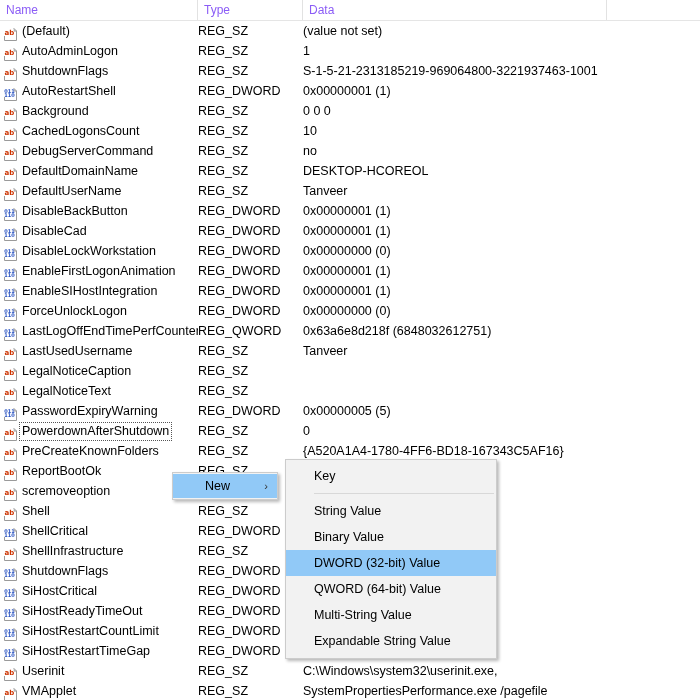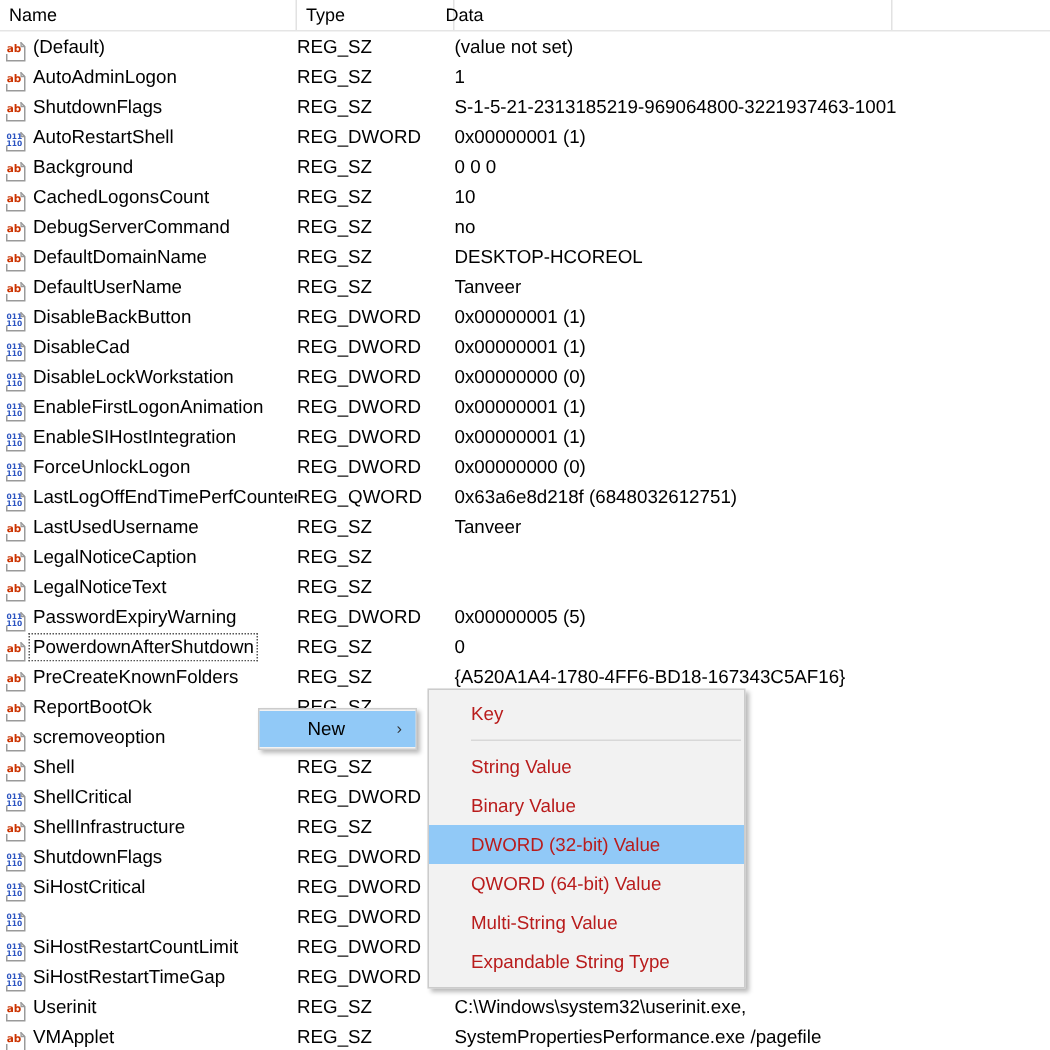--- a/index.html
+++ b/index.html
@@ -34,30 +34,30 @@
     background: #ffffff;
     border-bottom: 1px solid #e5e5e5;
     box-sizing: border-box;
   }
   .col-header .hcell {
     position: absolute;
     top: 0;
     height: 20px;
     line-height: 20px;
     font-size: 12px;
-    color: #000000;
+    color: #8b5cf6;
     padding-left: 6px;
     box-sizing: border-box;
     border-right: 1px solid #e2e2e2;
     white-space: nowrap;
     overflow: hidden;
   }
   .hcell.c-name { left: 0;   width: 198px; }
   .hcell.c-type { left: 198px; width: 105px; }
-  .hcell.c-data { left: 291px; width: 304px; }
+  .hcell.c-data { left: 303px; width: 304px; }
   .hcell.c-pad  { left: 607px; width: 93px; border-right: none; }
 
   
   .rows {
     position: absolute;
     left: 0; top: 21px;
     width: 700px;
   }
   .row {
     position: relative;
@@ -146,21 +146,21 @@
     box-shadow: 2px 2px 3px rgba(0,0,0,0.28);
     box-sizing: border-box;
     z-index: 40;
     padding: 3px 0 4px 0;
   }
   .submenu .si {
     height: 26px;
     line-height: 26px;
     font-size: 12.5px;
     padding-left: 28px;
-    color: #b91c1c;
+    color: #000000;
     white-space: nowrap;
   }
   .submenu .si.hl {
     background: #91c9f7;
   }
   .submenu .sep {
     height: 1px;
     background: #d8d8d8;
     margin: 4px 2px 4px 28px;
   }
@@ -510,20 +510,21 @@
         <div class="cell c3"></div>
       </div>
       <div class="row">
         <span class="vicon"><svg width="15" height="15" viewBox="0 0 15 15">
             <path d="M1.5 1.5 H11 L13.5 4 V13.5 H1.5 Z" fill="#ffffff" stroke="#9a9a9a" stroke-width="1"></path>
             <path d="M11 1.5 V4 H13.5" fill="none" stroke="#9a9a9a" stroke-width="1"></path>
             <rect x="1" y="1" width="9.5" height="9" fill="#ffffff"></rect>
             <text x="1.3" y="5.6" font-family="DejaVu Sans, sans-serif" font-size="5" font-weight="bold" fill="#2a53c1">011</text>
             <text x="1.3" y="10.3" font-family="DejaVu Sans, sans-serif" font-size="5" font-weight="bold" fill="#2a53c1">110</text>
           </svg></span>
+        <div class="cell c1"><span class="name-text">SiHostReadyTimeOut</span></div>
         <div class="cell c2">REG_DWORD</div>
         <div class="cell c3"></div>
       </div>
       <div class="row">
         <span class="vicon"><svg width="15" height="15" viewBox="0 0 15 15">
             <path d="M1.5 1.5 H11 L13.5 4 V13.5 H1.5 Z" fill="#ffffff" stroke="#9a9a9a" stroke-width="1"></path>
             <path d="M11 1.5 V4 H13.5" fill="none" stroke="#9a9a9a" stroke-width="1"></path>
             <rect x="1" y="1" width="9.5" height="9" fill="#ffffff"></rect>
             <text x="1.3" y="5.6" font-family="DejaVu Sans, sans-serif" font-size="5" font-weight="bold" fill="#2a53c1">011</text>
             <text x="1.3" y="10.3" font-family="DejaVu Sans, sans-serif" font-size="5" font-weight="bold" fill="#2a53c1">110</text>
@@ -573,16 +574,16 @@
     </div>
 
   <div class="submenu" id="submenu">
       <div class="si">Key</div>
       <div class="sep"></div>
       <div class="si">String Value</div>
       <div class="si">Binary Value</div>
       <div class="si hl">DWORD (32-bit) Value</div>
       <div class="si">QWORD (64-bit) Value</div>
       <div class="si">Multi-String Value</div>
-      <div class="si">Expandable String Type</div>
+      <div class="si">Expandable String Value</div>
     </div>
 
 </div>
 
 </body></html>

